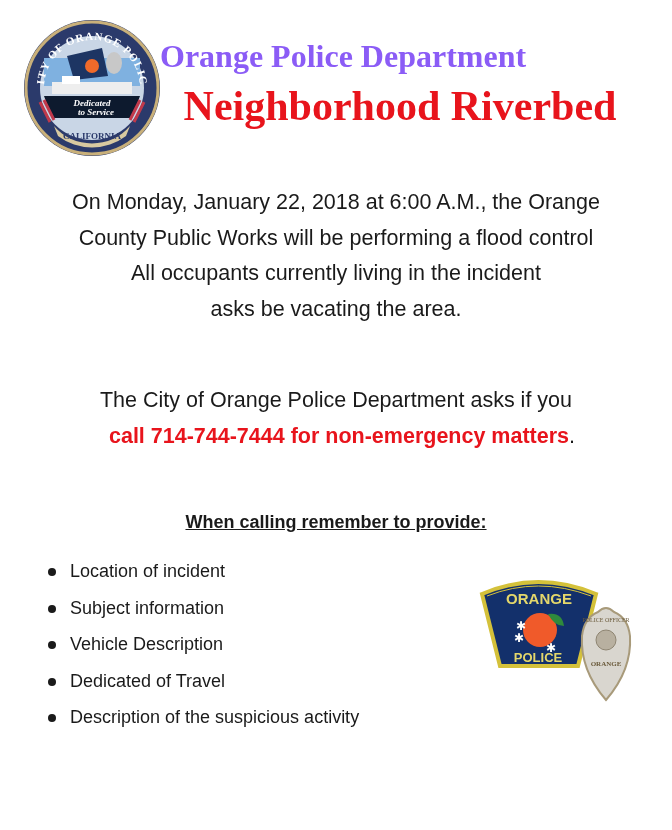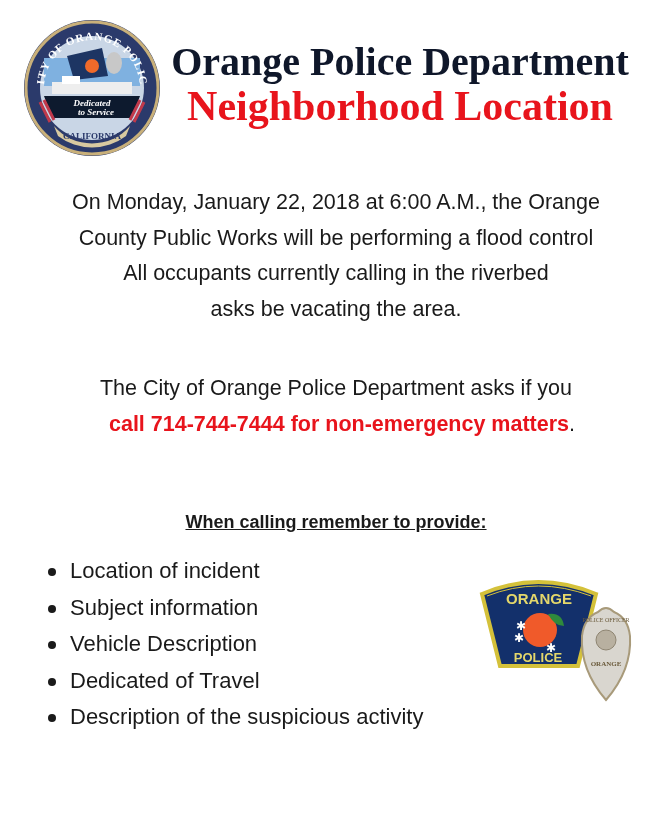--- a/index.html
+++ b/index.html
@@ -1,26 +1,26 @@
 <!DOCTYPE html>
 <html><head>
 <meta charset="utf-8">
 <style>
   html, body { margin:0; padding:0; background:#ffffff; }
   body { width:672px; height:830px; position:relative; overflow:hidden; font-family:"Liberation Sans", "DejaVu Sans", sans-serif; color:#111; }
   .seal { position:absolute; left:22px; top:18px; width:140px; height:140px; }
-  .title1 { position:absolute; left:160px; top:38px; width:480px; text-align:center; font-family:"Liberation Serif", "DejaVu Serif", serif; font-weight:bold; font-size:40px; color:#0f172a; }
+  .title1 { position:absolute; left:160px; top:38px; width:480px; font-family:"Liberation Serif", "DejaVu Serif", serif; font-weight:bold; font-size:32px; color:#8b5cf6; }
   .title2 { position:absolute; left:160px; top:82px; width:480px; text-align:center; font-family:"Liberation Serif", "DejaVu Serif", serif; font-weight:bold; font-size:42px; color:#e8141c; white-space:nowrap; }
   .para { position:absolute; left:0; width:672px; text-align:center; font-size:21.5px; line-height:35.5px; color:#1a1a1a; }
   .p1 { top:173px;margin-top:12px; }
-  .p2 { top:371px; }
+  .p2 { top:383px; }
   .p2 .bold { font-weight:bold; }
   .p2 .red { color:#e8141c; font-weight:bold;margin-left:12px; }
   .heading { position:absolute; left:0; width:672px; top:512px; text-align:center; font-weight:bold; font-size:18px; text-decoration:underline; color:#1a1a1a; }
-  ul.items { position:absolute; left:46px; top:553px; margin:0; padding:0; list-style:none; font-size:22px; line-height:36.5px; color:#1a1a1a; }
+  ul.items { position:absolute; left:46px; top:553px; margin:0; padding:0; list-style:none; font-size:18px; line-height:36.5px; color:#1a1a1a; }
   ul.items li { position:relative; padding-left:24px; }
   ul.items li::before { content:""; position:absolute; left:2px; top:15px; width:8px; height:8px; border-radius:50%; background:#1a1a1a; }
   .patch { position:absolute; left:478px; top:574px; width:160px; height:130px; }
 </style>
 </head>
 <body>
 
 <div class="seal">
   <svg width="140" height="140" viewBox="0 0 140 140">
     <defs>
@@ -43,26 +43,26 @@
     <path d="M122 84 L112 104 M118 82 L108 102" stroke="#c0394b" stroke-width="3"></path>
     <text font-family="Liberation Serif, serif" font-weight="bold" font-size="11" fill="#ffffff" letter-spacing="1">
       <textPath href="#arcTop" startOffset="50%" text-anchor="middle">CITY OF ORANGE POLICE</textPath>
     </text>
     <path d="M32 108 A 50 50 0 0 0 108 108 L104 118 A 56 56 0 0 1 36 118 Z" fill="#d8c9a0"></path>
     <text x="70" y="121" font-family="Liberation Serif, serif" font-weight="bold" font-size="9" fill="#2b3a6b" text-anchor="middle">CALIFORNIA</text>
   </svg>
 </div>
 
 <div class="title1">Orange Police Department</div>
-<div class="title2">Neighborhood Location</div>
+<div class="title2">Neighborhood Riverbed</div>
 
 <div class="para p1">
   <div>On Monday, January 22, 2018 at 6:00 A.M., the Orange</div>
   <div>County Public Works will be performing a flood control</div>
-  <div>All occupants currently calling in the riverbed</div>
+  <div>All occupants currently living in the incident</div>
   <div>asks be vacating the area.</div>
 </div>
 
 <div class="para p2">
   <div>The City of Orange Police Department asks if you</div>
   <div><span class="red">call 714-744-7444 for non-emergency matters</span><span>.</span></div>
 </div>
 
 <div class="heading">When calling remember to provide:</div>
 

